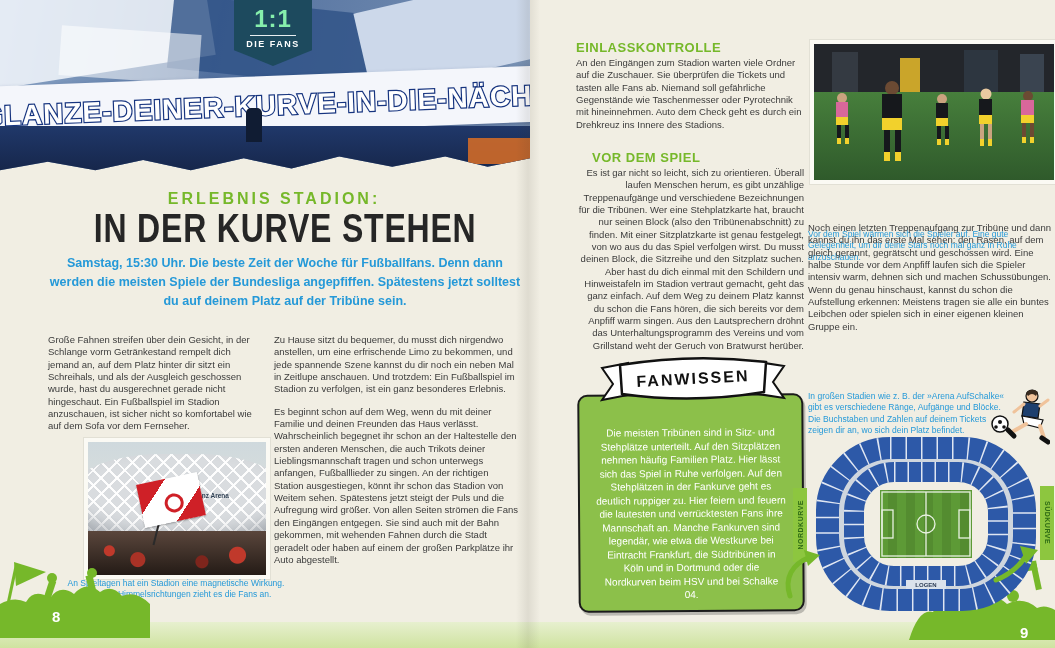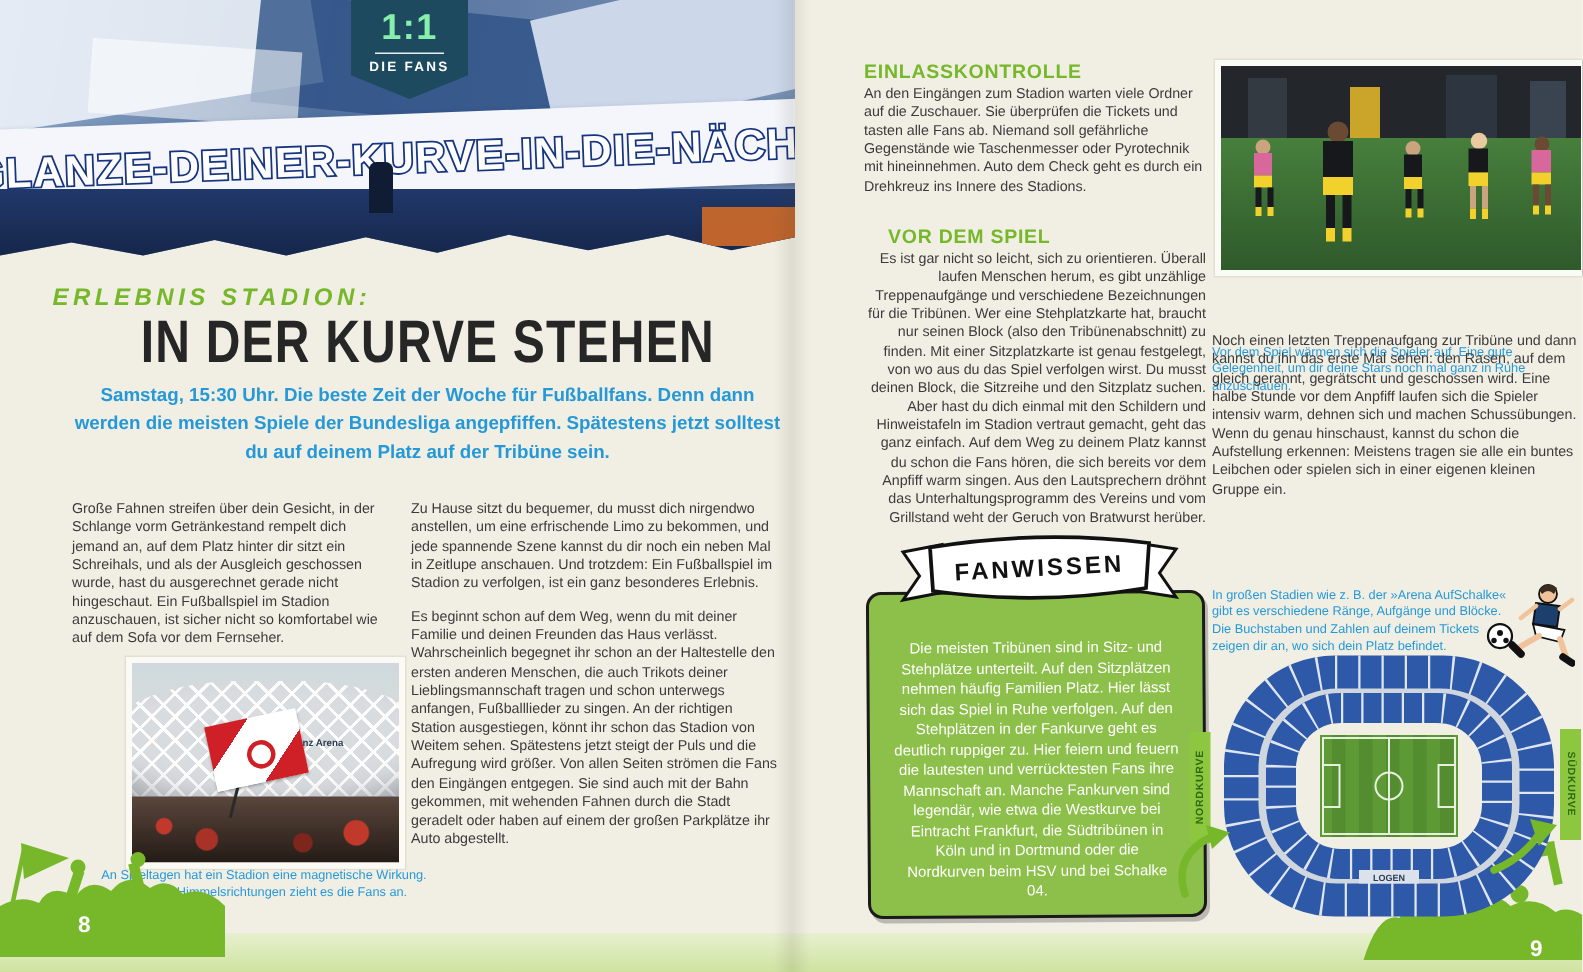--- a/index.html
+++ b/index.html
@@ -31,21 +31,21 @@
   
   #badge{
     left:234px;top:0;width:78px;height:66px;background:#1d4a5e;
     clip-path:polygon(0 0,100% 0,100% 76%,50% 100%,0 76%);
     display:flex;flex-direction:column;align-items:center;z-index:5;
   }
   #badge .score{color:#86efac;font-weight:bold;font-size:24px;margin-top:5px;letter-spacing:1px;}
   #badge .rule{width:46px;height:1px;background:#e8eef2;margin:2px 0 3px;}
   #badge .lbl{color:#fff;font-size:9px;font-weight:bold;letter-spacing:1.5px;}
   
-  #kicker{left:35px;top:190px;width:500px;text-align:left;color:#76b82a;font-weight:bold;font-size:16px;letter-spacing:3px;font-style:italic;}
+  #kicker{left:24px;top:190px;width:500px;text-align:center;color:#76b82a;font-weight:bold;font-size:16px;letter-spacing:3px;}
   #heading{left:35px;top:206px;width:500px;text-align:center;font-size:40px;font-weight:bold;color:#262626;white-space:nowrap;}
   #heading span{display:inline-block;transform:scaleX(.8);letter-spacing:1px;}
   #lede{left:48px;top:254px;width:474px;text-align:center;color:#2599d8;font-weight:bold;font-size:12.5px;line-height:1.5;}
   
   .body-txt{font-size:9.5px;line-height:1.3;color:#3b3b3b;}
   #col1{left:48px;top:334px;width:216px;}
   #col2{left:274px;top:334px;width:245px;}
   #col2 p{margin:0 0 10px 0;}
   
   #arena{left:84px;top:438px;width:178px;height:133px;border:4px solid #fbfaf4;box-shadow:0 0 0 1px rgba(0,0,0,.06);overflow:hidden;background:linear-gradient(#cfd9dd,#e9e5da);}

